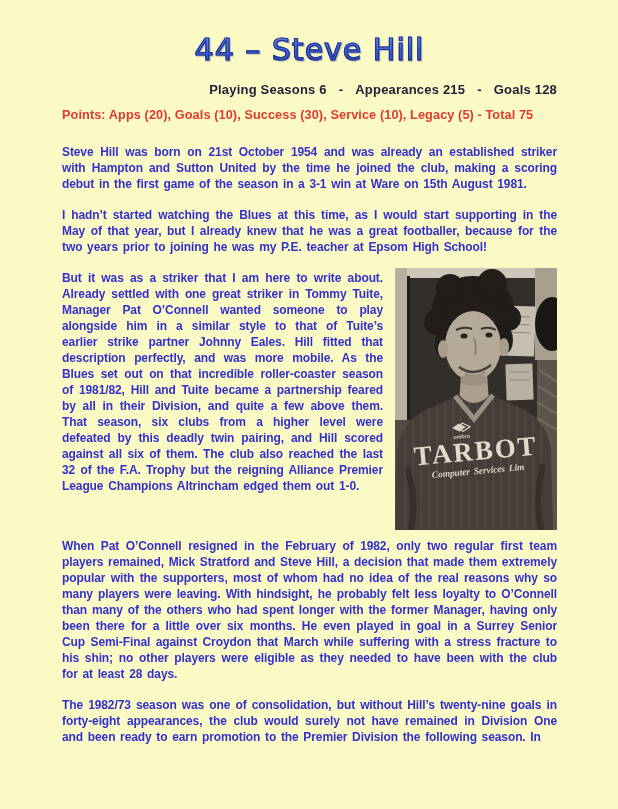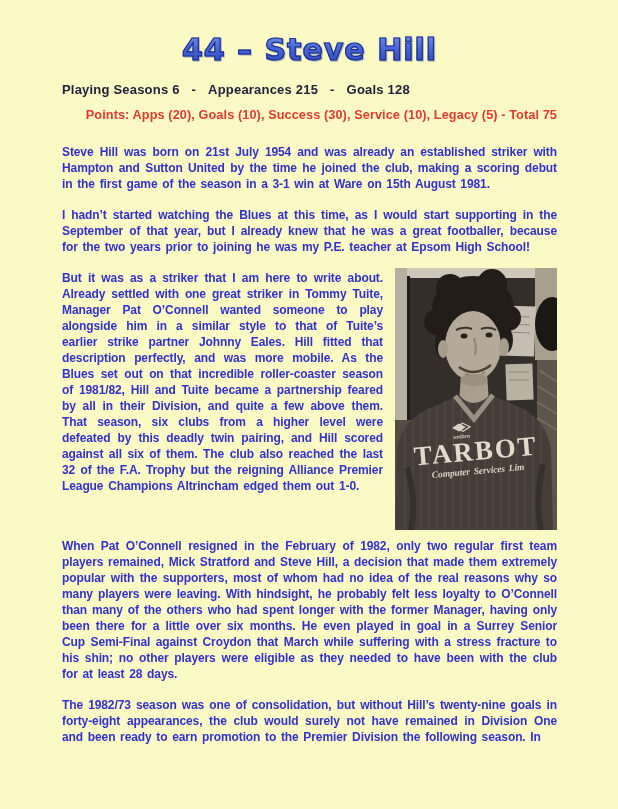--- a/index.html
+++ b/index.html
@@ -12,39 +12,39 @@
   .page {
     box-sizing: border-box;
     width: 618px; height: 809px;
     padding: 28px 61px 0 62px;
     overflow: hidden;
   }
   .title {
     margin: 4px 0 14px 0;
     text-align: center;
     font-family: "DejaVu Sans", sans-serif;
-    font-size: 30px; font-weight: bold; letter-spacing: 1px;
+    font-size: 30px; font-weight: normal; letter-spacing: 1px;
     line-height: 36px;
     background: linear-gradient(180deg, #7d9af0 0%, #4a66d8 45%, #2b41b2 100%);
     -webkit-background-clip: text; background-clip: text;
     color: transparent;
     -webkit-text-stroke: 1.2px #1e338f;
     filter: drop-shadow(1px 1.5px 0 rgba(40,60,150,0.30));
   }
   .stats {
-    text-align: left;
+    text-align: right;
     color: #21213a;
     font-size: 13px; font-weight: bold;
     line-height: 16px;
     margin-bottom: 9px;
     letter-spacing: 0.2px;
   }
   .stats .sep { margin: 0 12px; }
   .points {
-    text-align: right;
+    text-align: left;
     color: #e23a30;
     font-size: 12.7px; font-weight: bold;
     line-height: 16px;
     margin-bottom: 21px;
     letter-spacing: 0.1px;
   }
   .article p {
     margin: 0 0 15px 0;
     color: #3231cd;
     font-size: 12px; font-weight: bold;
@@ -70,23 +70,23 @@
   <h1 class="title">44 – Steve Hill</h1>
 
   <div class="stats">
     <span>Playing Seasons 6</span><span class="sep">-</span><span>Appearances 215</span><span class="sep">-</span><span>Goals 128</span>
   </div>
 
   <div class="points">Points: Apps (20), Goals (10), Success (30), Service (10), Legacy (5) - Total 75</div>
 
   <div class="article">
 
-    <p><span>Steve Hill was born on 21st July 1954 and was already an established striker with Hampton and Sutton United by the time he joined the club, making a scoring debut in the first game of the season in a 3-1 win at Ware on 15th August 1981.</span></p>
+    <p><span>Steve Hill was born on 21st October 1954 and was already an established striker with Hampton and Sutton United by the time he joined the club, making a scoring debut in the first game of the season in a 3-1 win at Ware on 15th August 1981.</span></p>
 
-    <p><span>I hadn’t started watching the Blues at this time, as I would start supporting in the September of that year, but I already knew that he was a great footballer, because for the two years prior to joining he was my P.E. teacher at Epsom High School!</span></p>
+    <p><span>I hadn’t started watching the Blues at this time, as I would start supporting in the May of that year, but I already knew that he was a great footballer, because for the two years prior to joining he was my P.E. teacher at Epsom High School!</span></p>
 
     <p>
       <span class="photo-float">
         <svg width="162" height="262" viewBox="0 0 162 262" xmlns="http://www.w3.org/2000/svg">
 
           <rect x="0" y="0" width="162" height="262" fill="#544c44"></rect>
           <rect x="0" y="0" width="162" height="10" fill="#cfc8ba"></rect>
           <rect x="0" y="10" width="150" height="142" fill="#332e2a"></rect>
           <rect x="0" y="0" width="12" height="152" fill="#b7af9f"></rect>
           <rect x="12" y="8" width="3" height="144" fill="#1f1b18"></rect>

